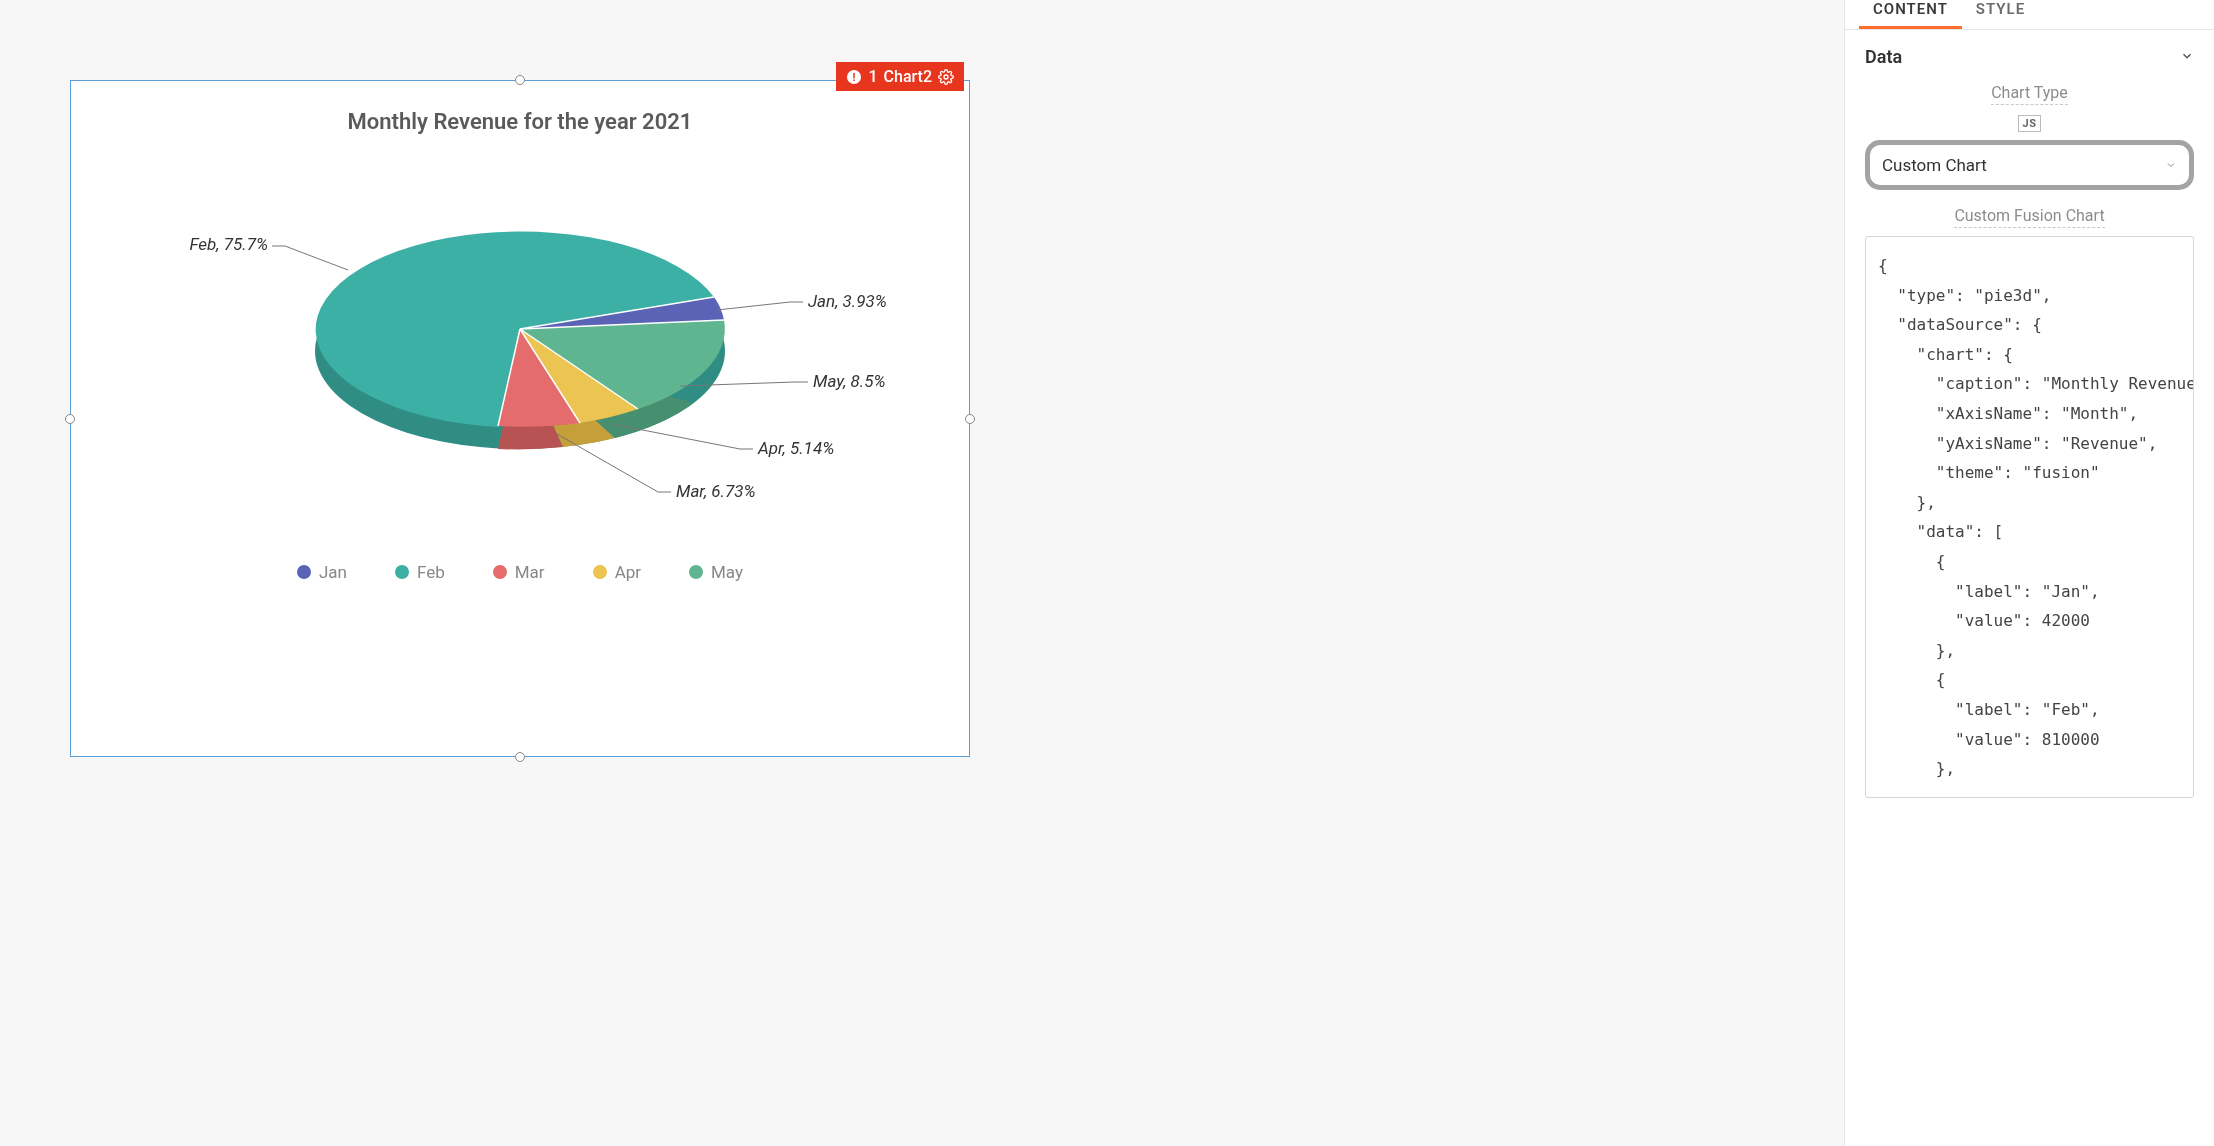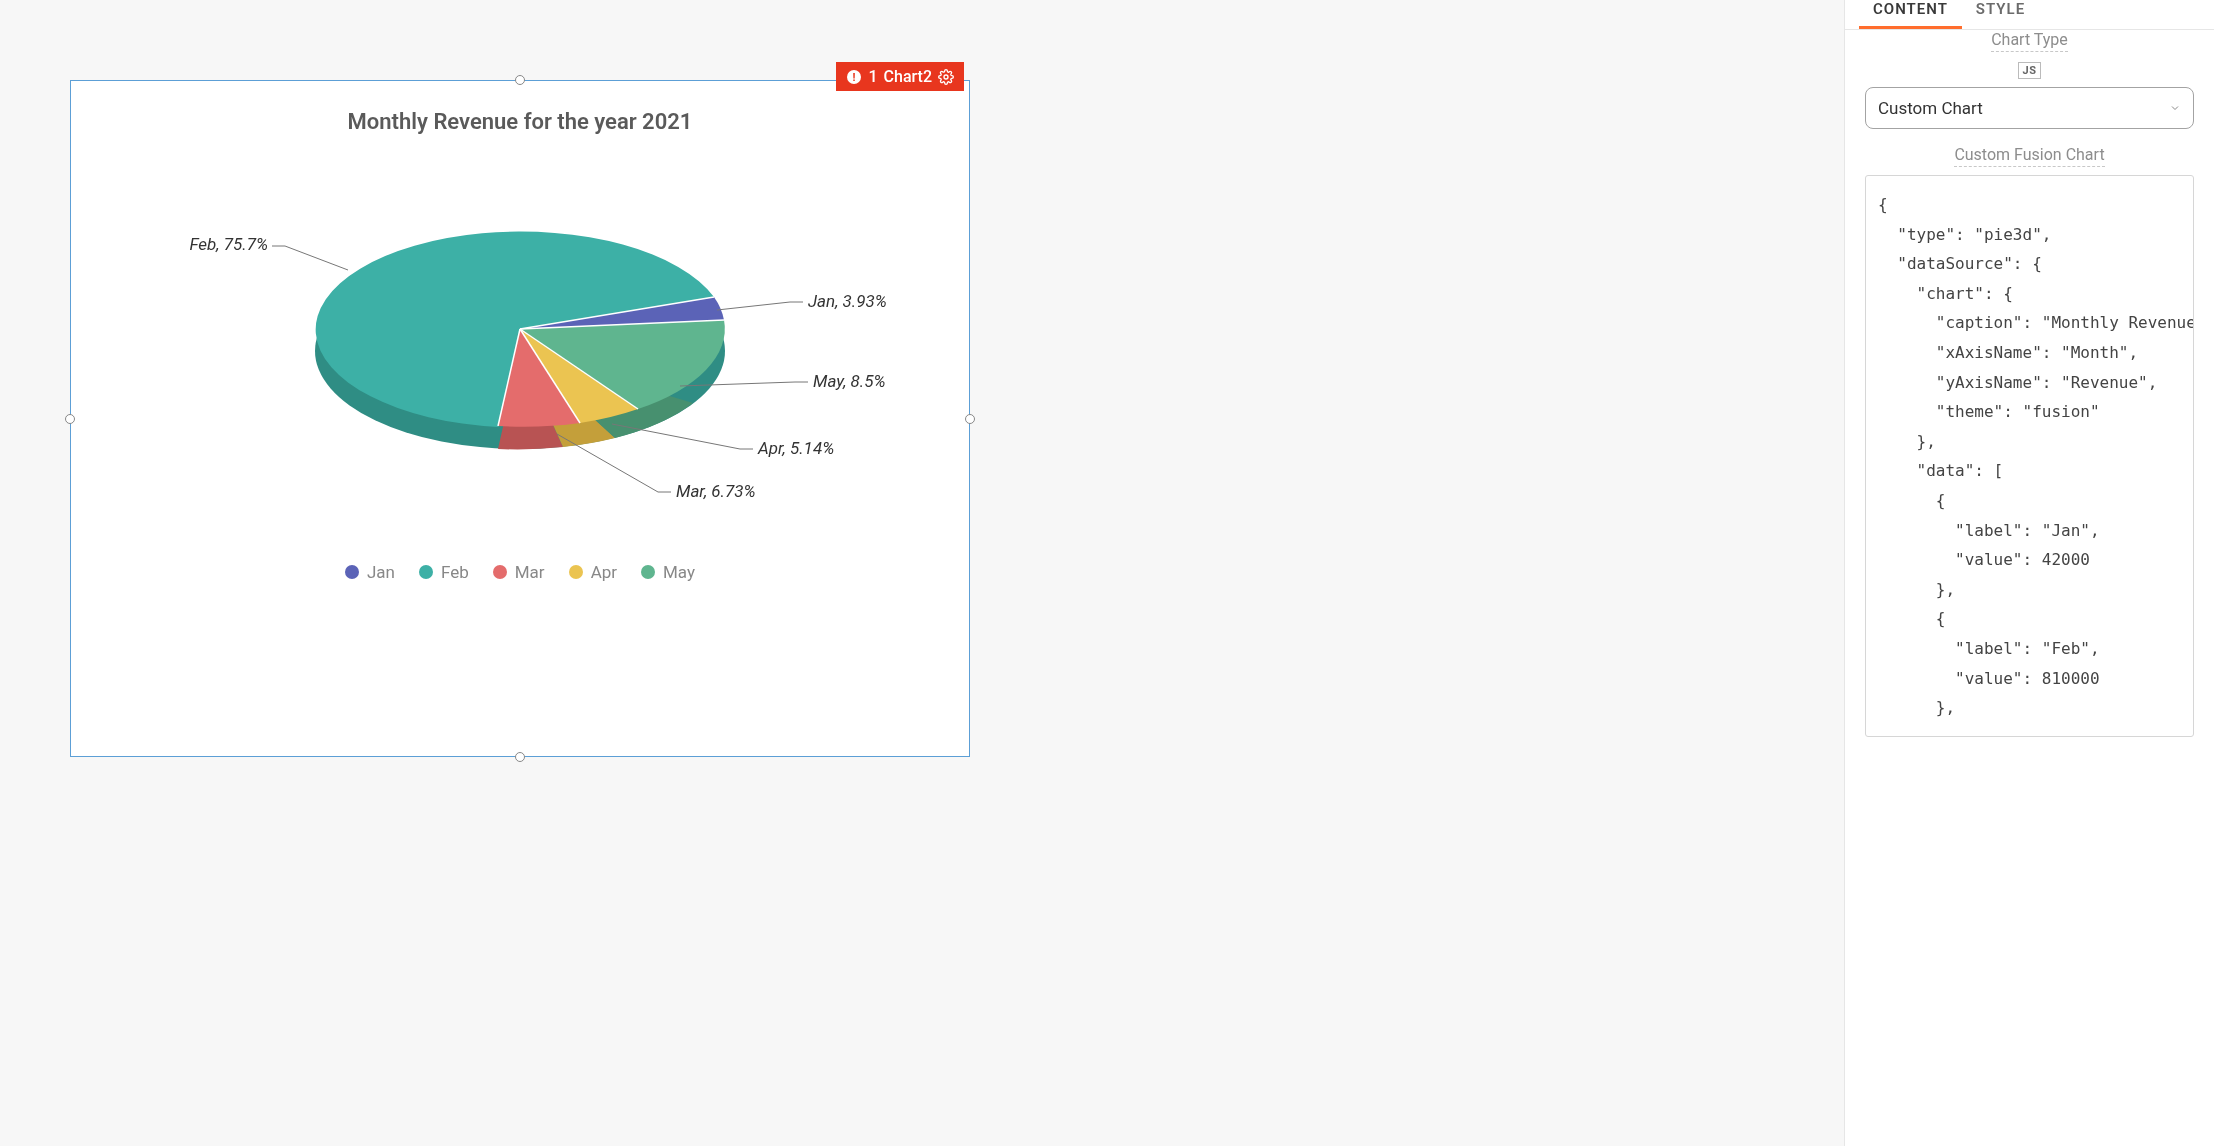--- a/index.html
+++ b/index.html
@@ -12,34 +12,34 @@
   .widget-frame { position: relative; width: 100%; height: 677px; background: #fff; border: 1.5px solid #5c9fd6; }
   .resize-handle { position: absolute; width: 10px; height: 10px; background: #fff; border: 1.5px solid #888; border-radius: 50%; }
   .rh-top { top: -6px; left: calc(50% - 5px); }
   .rh-bottom { bottom: -6px; left: calc(50% - 5px); }
   .rh-left { left: -6px; top: calc(50% - 5px); }
   .rh-right { right: -6px; top: calc(50% - 5px); }
   .chart-title { text-align: center; font-size: 22px; font-weight: 600; color: #5a5a5a; margin-top: 28px; }
   .chart-body { position: relative; width: 100%; height: 420px; font-style: italic; }
   .chart-svg { display:block; margin: 0 auto; }
   .chart-label { font-size: 17px; fill: #333; font-family: inherit; }
-  .legend { display: flex; justify-content: center; gap: 24px; margin-top: 8px; }
+  .legend { display: flex; justify-content: center; gap: 48px; margin-top: 8px; }
   .legend-item { display: flex; align-items: center; gap: 8px; color: #888; font-size: 17px; }
   .legend-dot { width: 14px; height: 14px; border-radius: 50%; display: inline-block; }
   
   .side-panel { width: 370px; background: #fff; border-left: 1px solid #e6e6e6; display: flex; flex-direction: column; font-size: 16px; }
   .tabs { display: flex; border-bottom: 1px solid #e6e6e6; padding: 0 14px; }
   .tab { padding: 0 14px 8px 14px; font-size: 15px; letter-spacing: 1px; color: #6b6b6b; cursor: pointer; font-weight: 600; }
   .tab.active { color: #3a3a3a; border-bottom: 3px solid #ff6d2d; }
   .section-header { display: flex; justify-content: space-between; align-items: center; padding: 16px 20px; font-size: 18px; font-weight: 600; color: #333; cursor: pointer; }
   .field-group { padding: 0 20px 16px 20px; }
   .field-label-row { display: flex; align-items: center; gap: 10px; margin-bottom: 8px; flex-direction: column; }
   .field-label { font-size: 16px; color: #8d8d8d; border-bottom: 1px dashed #c8c8c8; padding-bottom: 2px; }
   .js-badge { border: 1px solid #bbb; font-size: 11px; padding: 1px 4px; color: #666; font-weight: 700; letter-spacing: 0.5px; }
-  .select-box { position: relative; width: 100%; border: 1px solid #a3a3a3; border-radius: 8px; padding: 10px 34px 10px 12px; font-size: 17px; color: #333; background: #fff; cursor: pointer; }
+  .select-box { position: relative; width: 100%; border: 5px solid #a3a3a3; border-radius: 15px; padding: 10px 34px 10px 12px; font-size: 17px; color: #333; background: #fff; cursor: pointer; }
   .select-caret { position: absolute; right: 12px; top: 50%; transform: translateY(-50%); color: #888; }
   .code-box { width: 100%; border: 1px solid #d6d6d6; border-radius: 3px; padding: 14px 12px; font-family: Menlo, Consolas, monospace; font-size: 16px; line-height: 1.85; color: #444; white-space: pre; overflow: hidden; height: 562px; }
   .chevron-down { width: 14px; height: 14px; }
 </style>
 </head>
 <body>
 
 <div class="app">
   <div class="canvas-area">
     <div class="widget-wrapper">
@@ -140,20 +140,28 @@
       </div>
     </div>
   </div>
 
   <div class="side-panel">
     <div class="tabs">
       <div class="tab active">CONTENT</div>
       <div class="tab">STYLE</div>
     </div>
 
+    <div class="section-header">
+      <span>Data</span>
+      <span>
+        <svg class="chevron-down" viewBox="0 0 24 24" fill="none" stroke="#555" stroke-width="2.5">
+            <polyline points="6 9 12 15 18 9"></polyline>
+          </svg>
+      </span>
+    </div>
 
     <div class="field-group">
       <div class="field-label-row">
         <span class="field-label">Chart Type</span>
         <span class="js-badge">JS</span>
       </div>
       <div class="select-box">
         <span>Custom Chart</span>
         <span class="select-caret">
           <svg width="12" height="12" viewBox="0 0 24 24" fill="none" stroke="#888" stroke-width="2">

